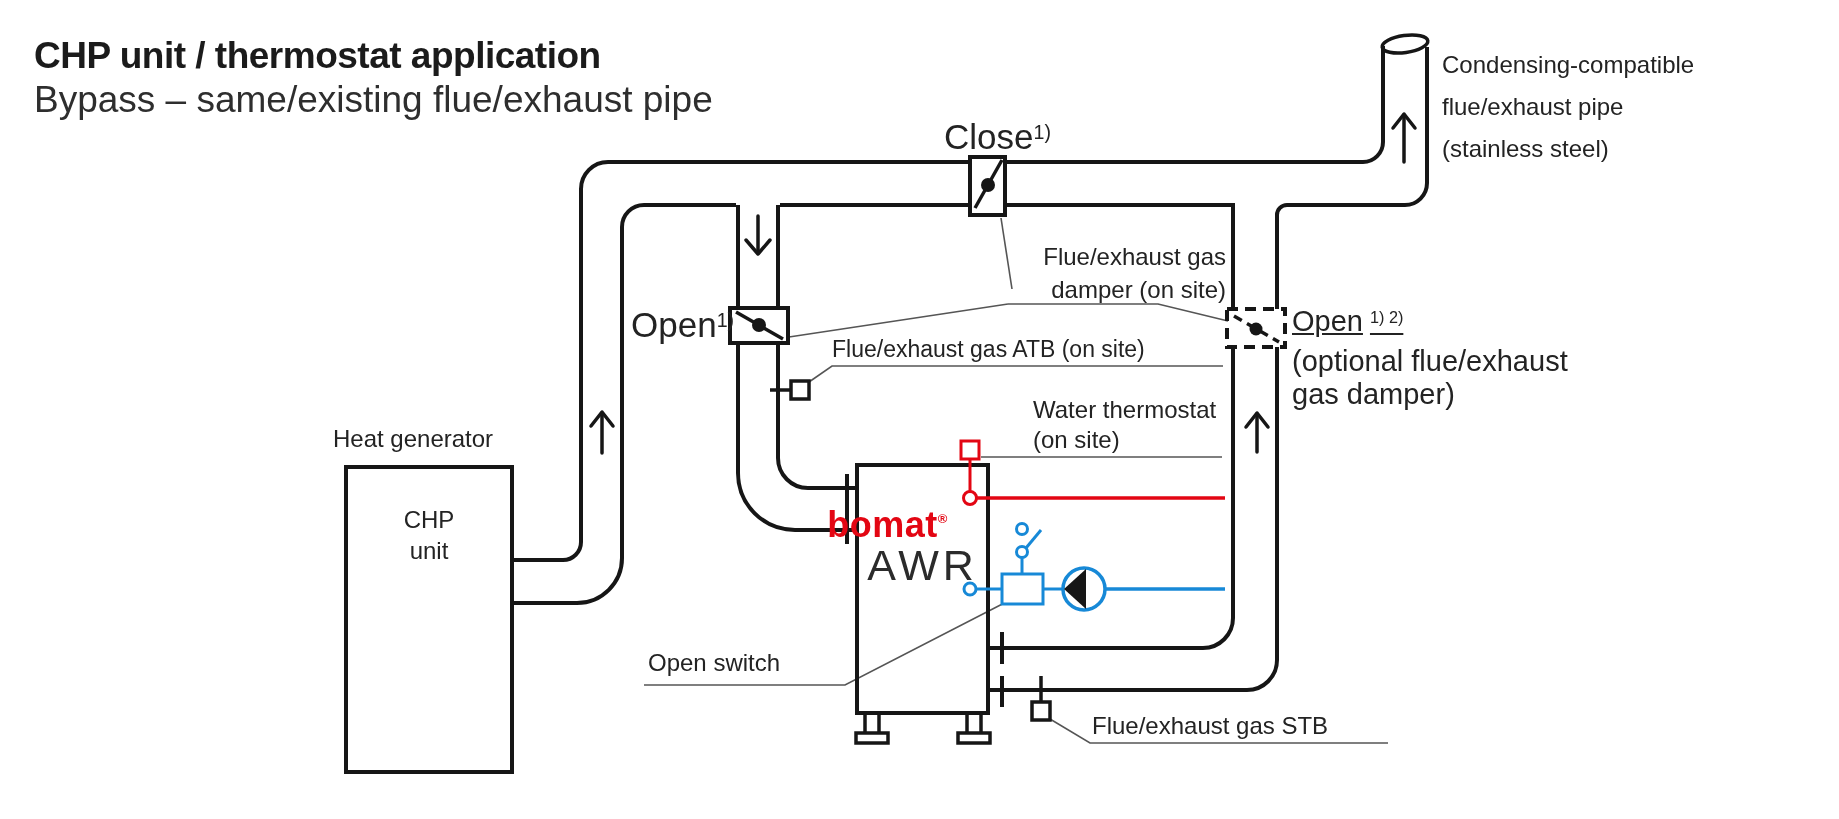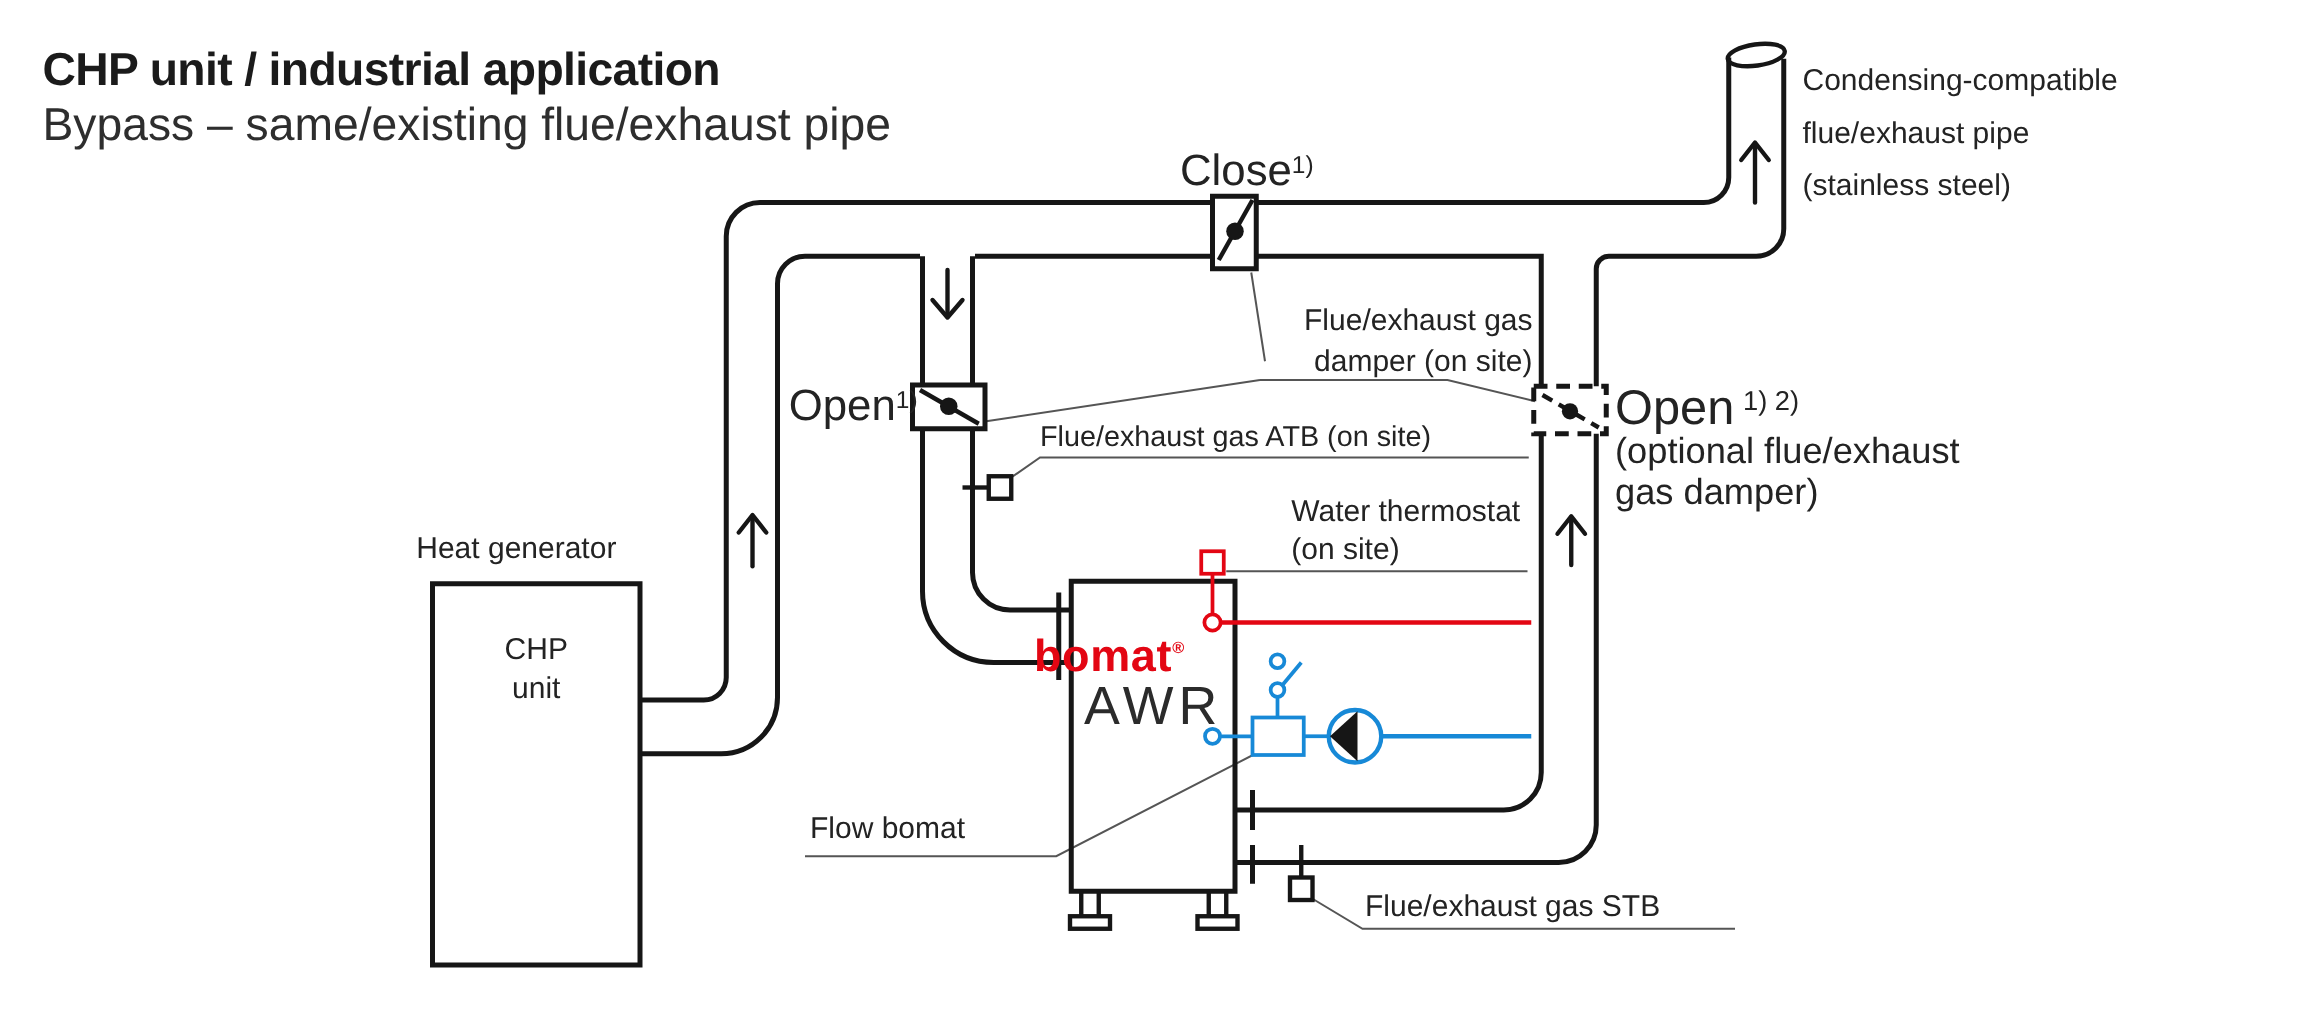--- a/index.html
+++ b/index.html
@@ -11,21 +11,21 @@
   .lbl{position:absolute;white-space:nowrap;line-height:1.08;font-size:24px;color:#232323;}
   .sup{font-size:.56em;vertical-align:.5em;letter-spacing:0;}
   .title{left:34px;top:36px;font-size:37px;font-weight:bold;letter-spacing:-.5px;color:#1b1b1b;}
   .subtitle{left:34px;top:80px;font-size:37px;color:#2e2e2e;}
   .heat{left:333px;top:426px;}
   .close{left:944px;top:118px;font-size:35px;}
   .cond{left:1442px;top:44px;line-height:42px;}
   .damperlbl{left:978px;top:240px;width:248px;text-align:right;line-height:33px;}
   .openL{left:631px;top:306px;font-size:35px;}
   .atb{left:832px;top:337px;font-size:23px;}
-  .openR{left:1292px;top:306px;font-size:39px;}
+  .openR{left:1292px;top:306px;font-size:29px;text-decoration:underline;}
   .openRnote{left:1292px;top:345px;font-size:29px;line-height:33px;}
   .water{left:989px;top:395px;line-height:30px;margin-left:44px;}
   .chp{left:346px;top:504px;width:166px;text-align:center;line-height:31px;}
   .brand{left:822px;top:506px;width:131px;text-align:center;font-size:36px;font-weight:800;color:var(--red,#e30613);letter-spacing:.5px;}
   .brand .reg{font-size:13px;vertical-align:1.1em;font-weight:700;}
   .model{left:857px;top:542px;width:131px;text-align:center;font-size:43px;letter-spacing:4px;color:#2b2b2b;}
   .flow{left:648px;top:650px;}
   .stb{left:1092px;top:713px;}
   .pipe{stroke:var(--ink,#161616);stroke-width:4;fill:none;}
   .thin{stroke:var(--leader,#555);stroke-width:1.6;fill:none;}
@@ -151,21 +151,21 @@
       </g>
     </g>
     <g>
       <path class="bluln" stroke-width="3" d="M1043 589 H1063"></path>
       <circle cx="1084" cy="589" r="21" fill="#fff" class="bluln" stroke-width="3.5"></circle>
       <polygon points="1086,569 1086,609 1064,589" fill="var(--ink,#161616)"></polygon>
     </g>
     <path class="bluln" stroke-width="3.5" d="M1105 589 H1225"></path>
   </svg>
 
-  <div class="lbl title">CHP unit / industrial application</div>
+  <div class="lbl title">CHP unit / thermostat application</div>
   <div class="lbl subtitle">Bypass – same/existing flue/exhaust pipe</div>
 
   <div class="lbl close">
     <span>Close</span><span class="sup">1)</span>
   </div>
 
   <div class="lbl cond">
     <div>Condensing-compatible</div>
     <div>flue/exhaust pipe</div>
     <div>(stainless steel)</div>
@@ -200,17 +200,17 @@
   <div class="lbl chp">
     <div>CHP</div>
     <div>unit</div>
   </div>
 
   <div class="lbl brand">
     <span>bomat</span><span class="reg">®</span>
   </div>
   <div class="lbl model">AWR</div>
 
-  <div class="lbl flow">Flow bomat</div>
+  <div class="lbl flow">Open switch</div>
 
   <div class="lbl stb">Flue/exhaust gas STB</div>
 
 </div>
 
 </body></html>

